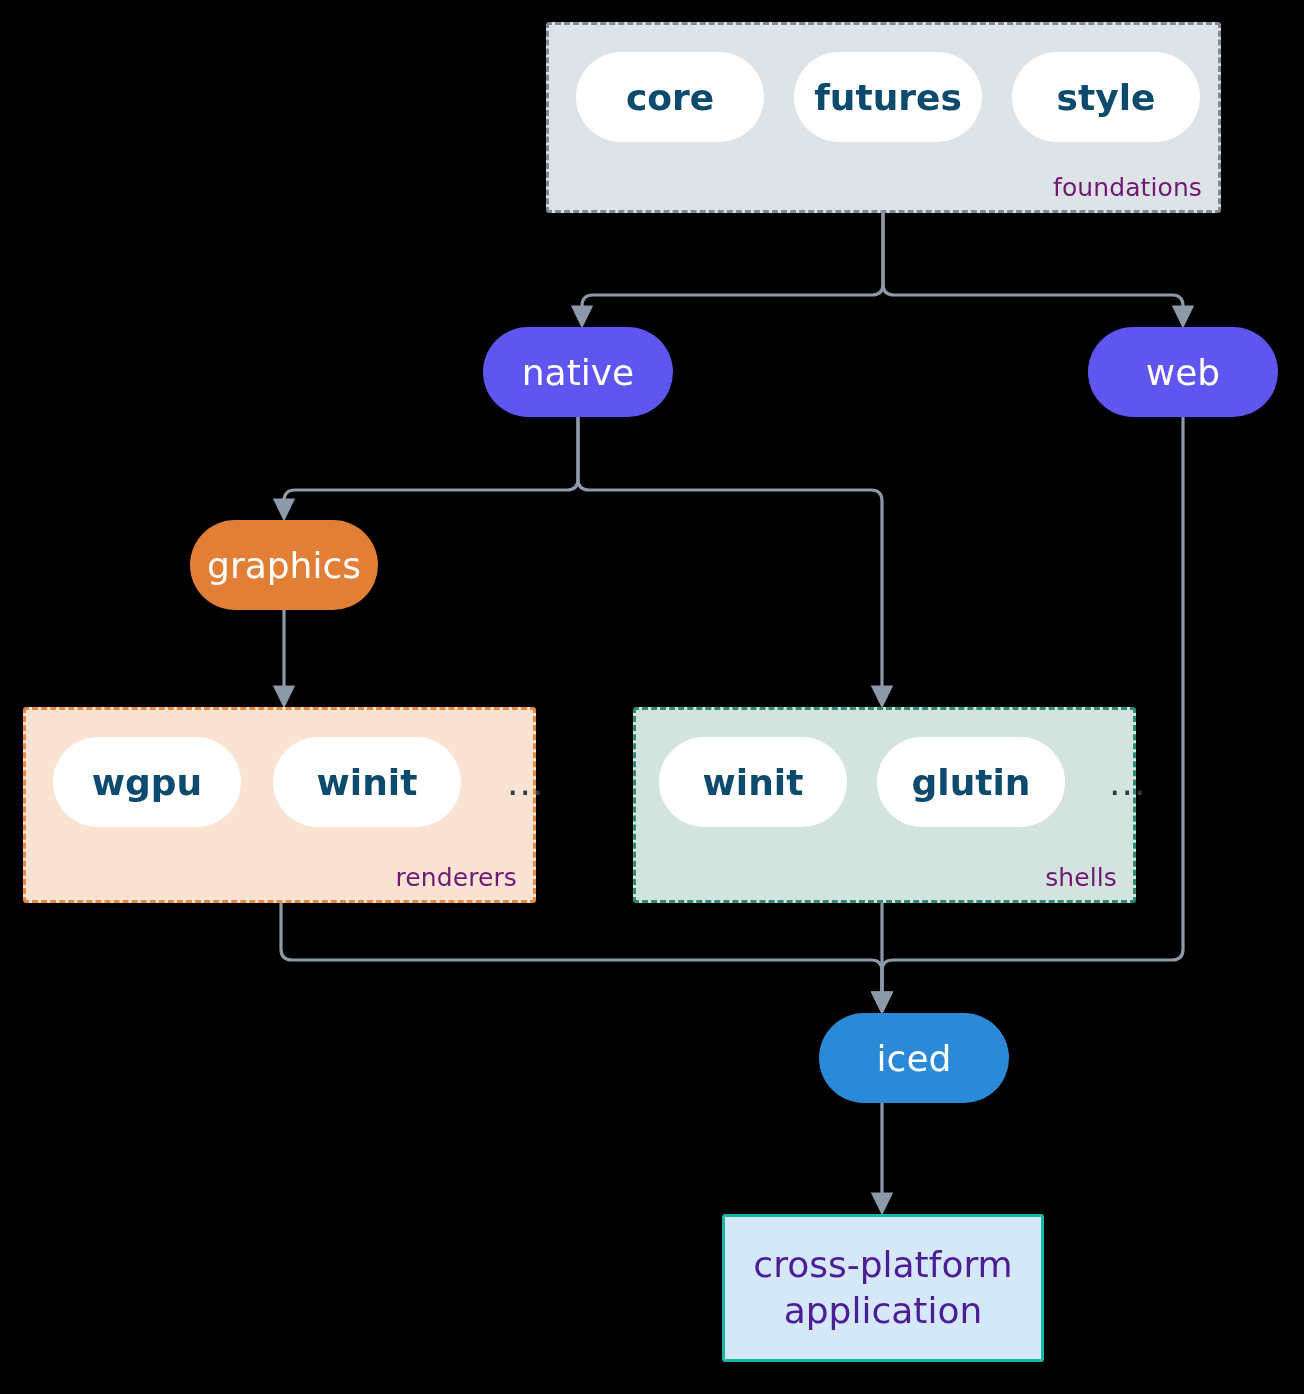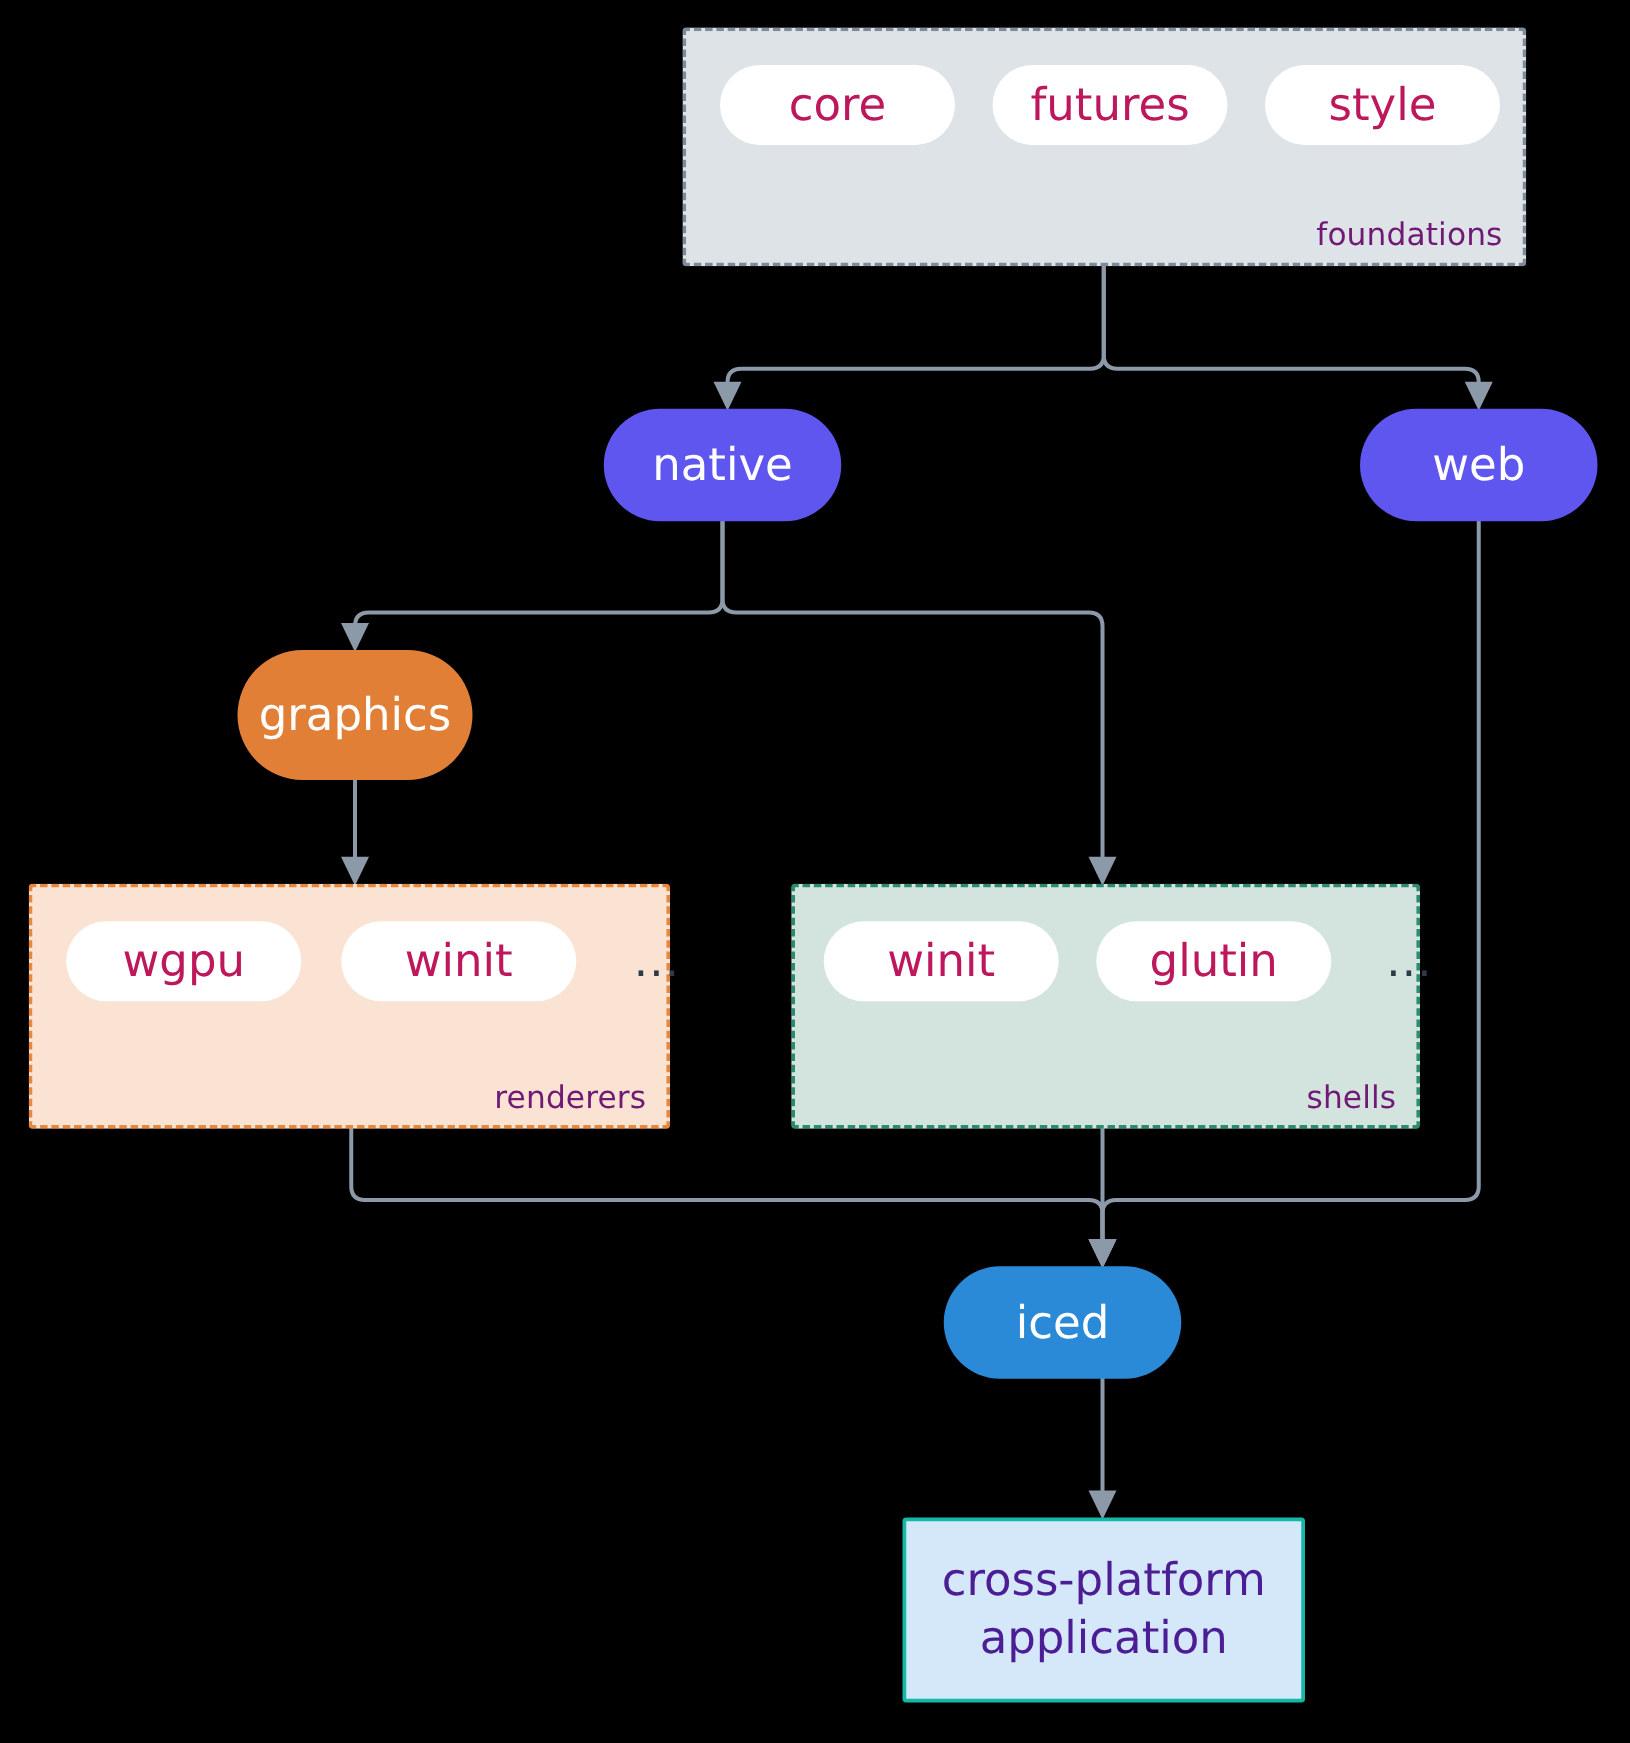--- a/index.html
+++ b/index.html
@@ -91,30 +91,31 @@
   #group-shells .pill-row {
     left: 23px;
     top: 27px;
     gap: 30px;
   }
 
   
   .chip {
     background: #ffffff;
     border-radius: 60px;
-    height: 64px;
+    height: 90px;
     min-width: 188px;
     padding: 0 18px;
     box-sizing: border-box;
     display: flex;
     align-items: center;
     justify-content: center;
     font-size: 36px;
-    color: #be185d;
+    color: #0c4a6e;
     white-space: nowrap;
+    font-weight: bold;
   }
   .ellipsis {
     font-size: 36px;
     color: #2e3b47;
     padding-left: 14px;
     letter-spacing: 1px;
   }
 
   
   .node {
@@ -123,22 +124,22 @@
     border-radius: 60px;
     display: flex;
     align-items: center;
     justify-content: center;
     font-size: 36px;
     color: #ffffff;
     white-space: nowrap;
   }
   #node-native { left: 483px; top: 327px; width: 190px; height: 90px; background: #5f55ef; }
   #node-web    { left: 1088px; top: 327px; width: 190px; height: 90px; background: #5f55ef; }
-  #node-graphics { left: 190px; top: 520px; width: 188px; height: 104px; background: #e17f37; }
-  #node-iced   { left: 755px; top: 1013px; width: 190px; height: 90px; background: #2a8ad8; }
+  #node-graphics { left: 190px; top: 520px; width: 188px; height: 90px; background: #e17f37; }
+  #node-iced   { left: 819px; top: 1013px; width: 190px; height: 90px; background: #2a8ad8; }
 
   
   #node-application {
     position: absolute;
     left: 722px;
     top: 1214px;
     width: 322px;
     height: 148px;
     box-sizing: border-box;
     background: #d4e8fa;

